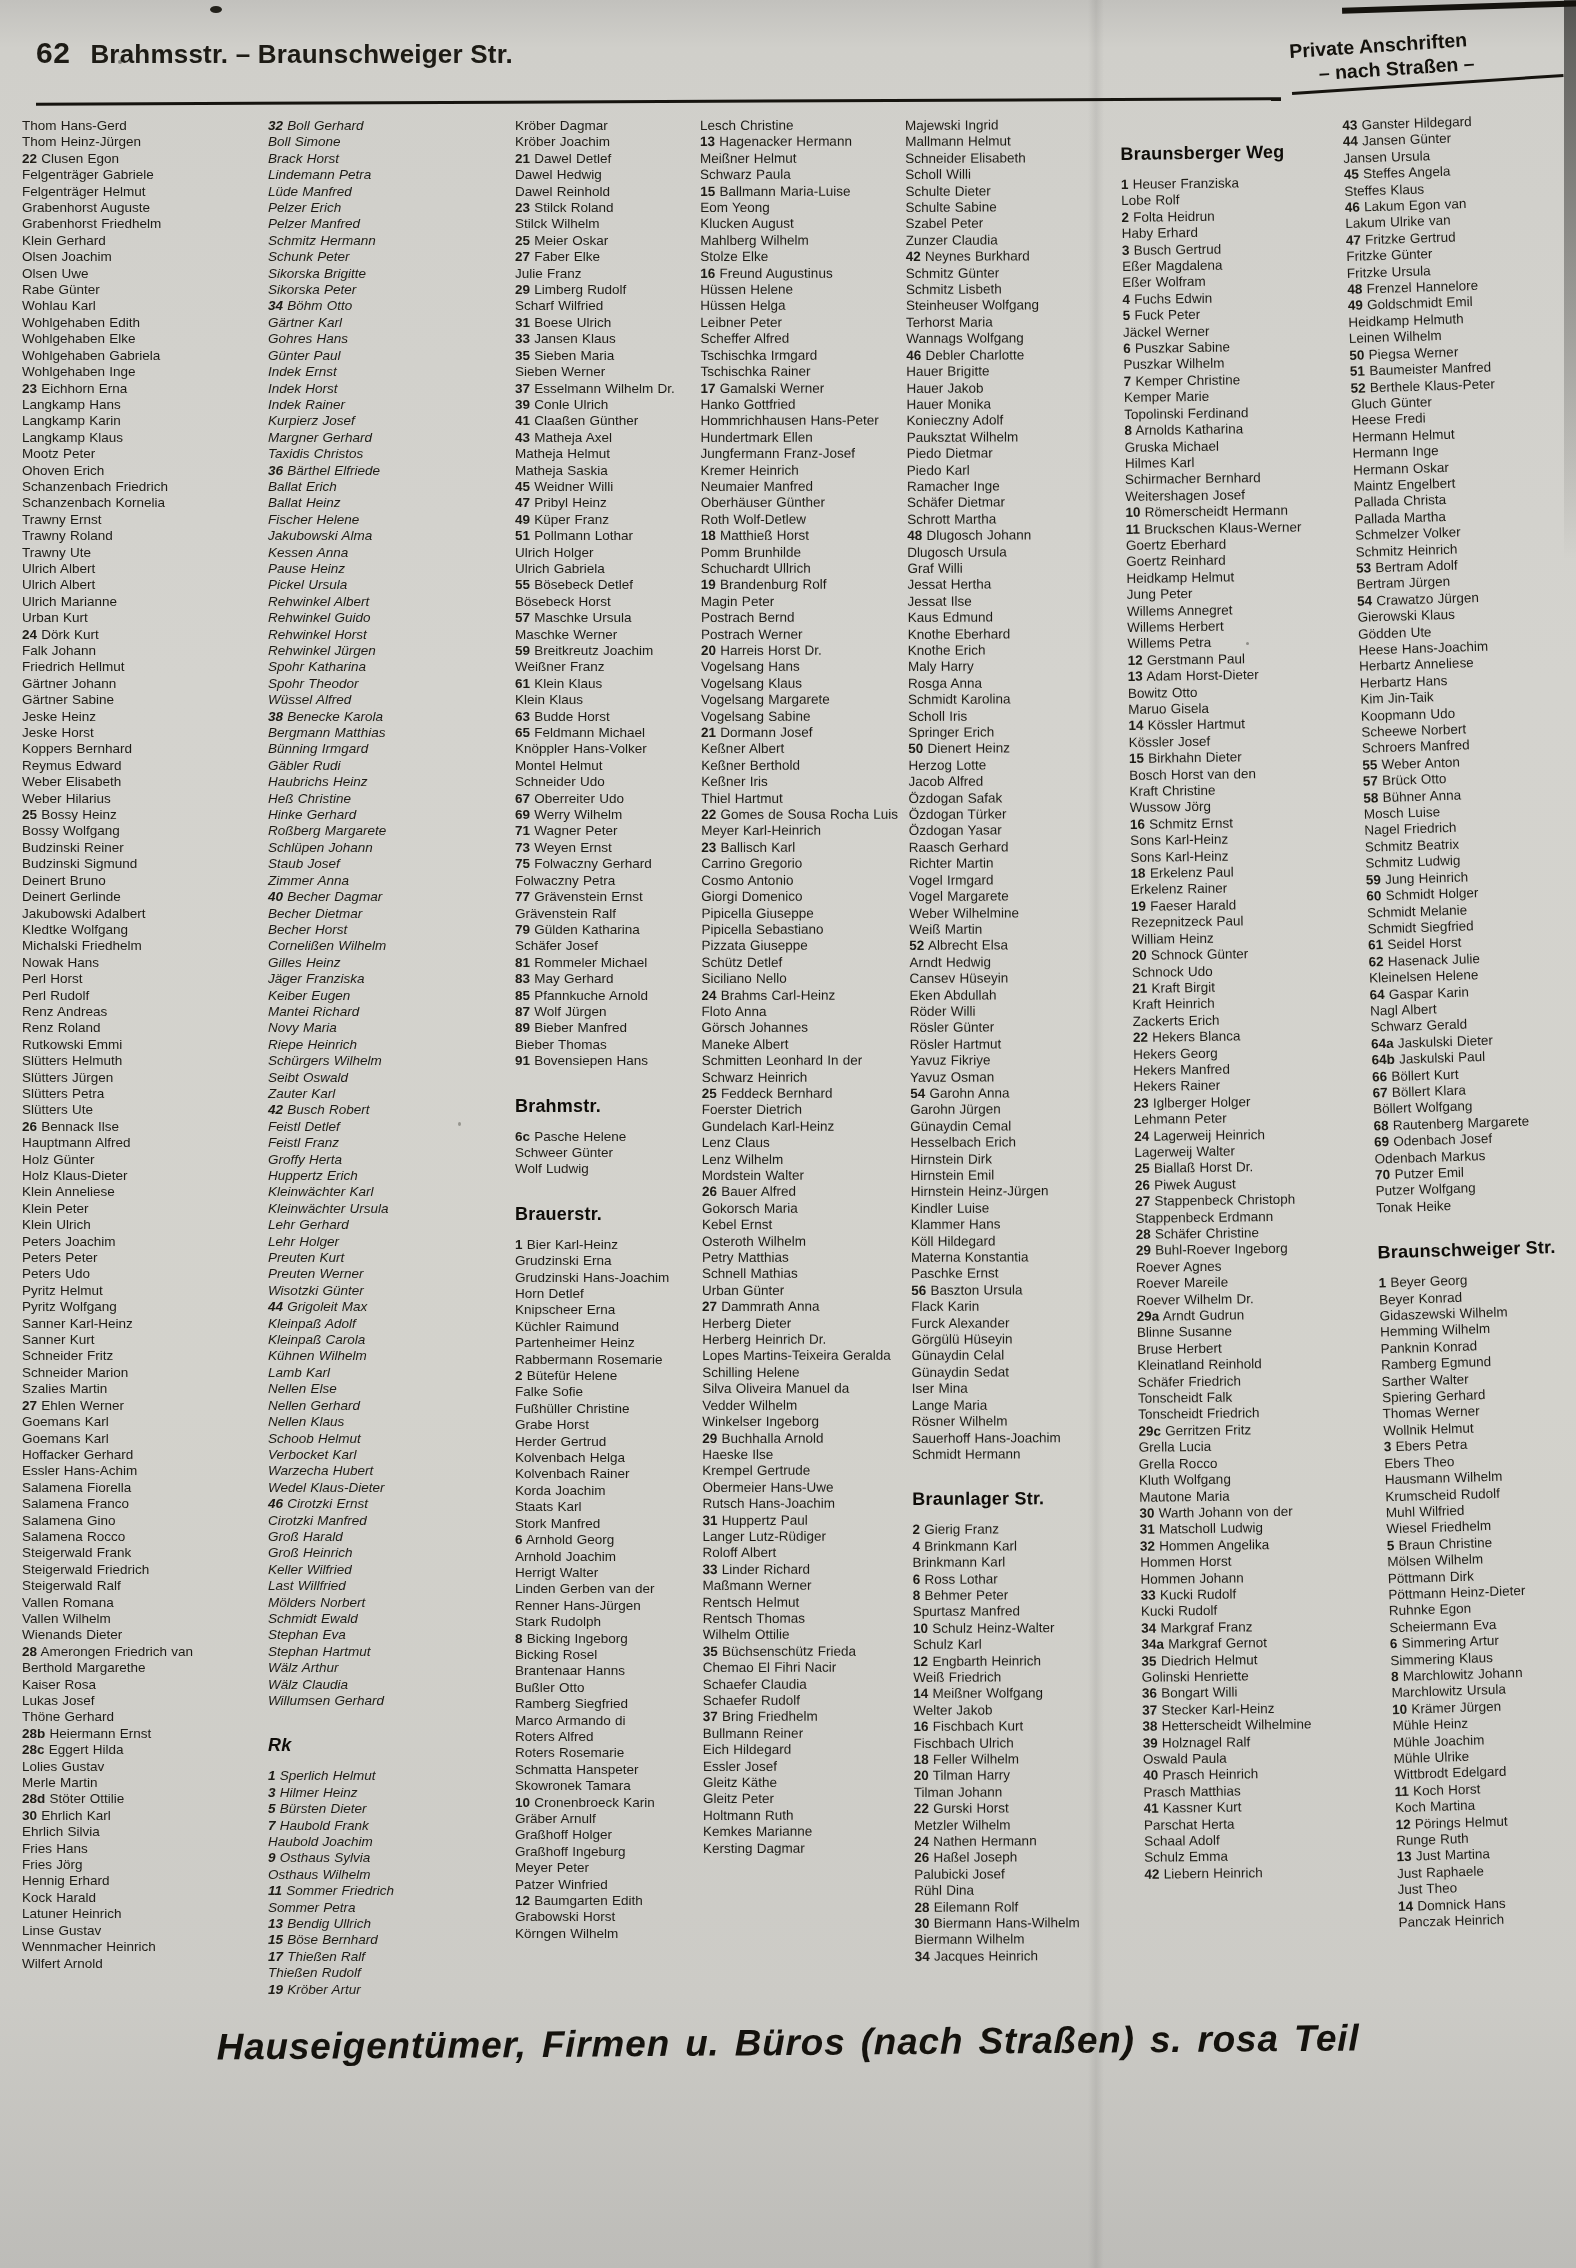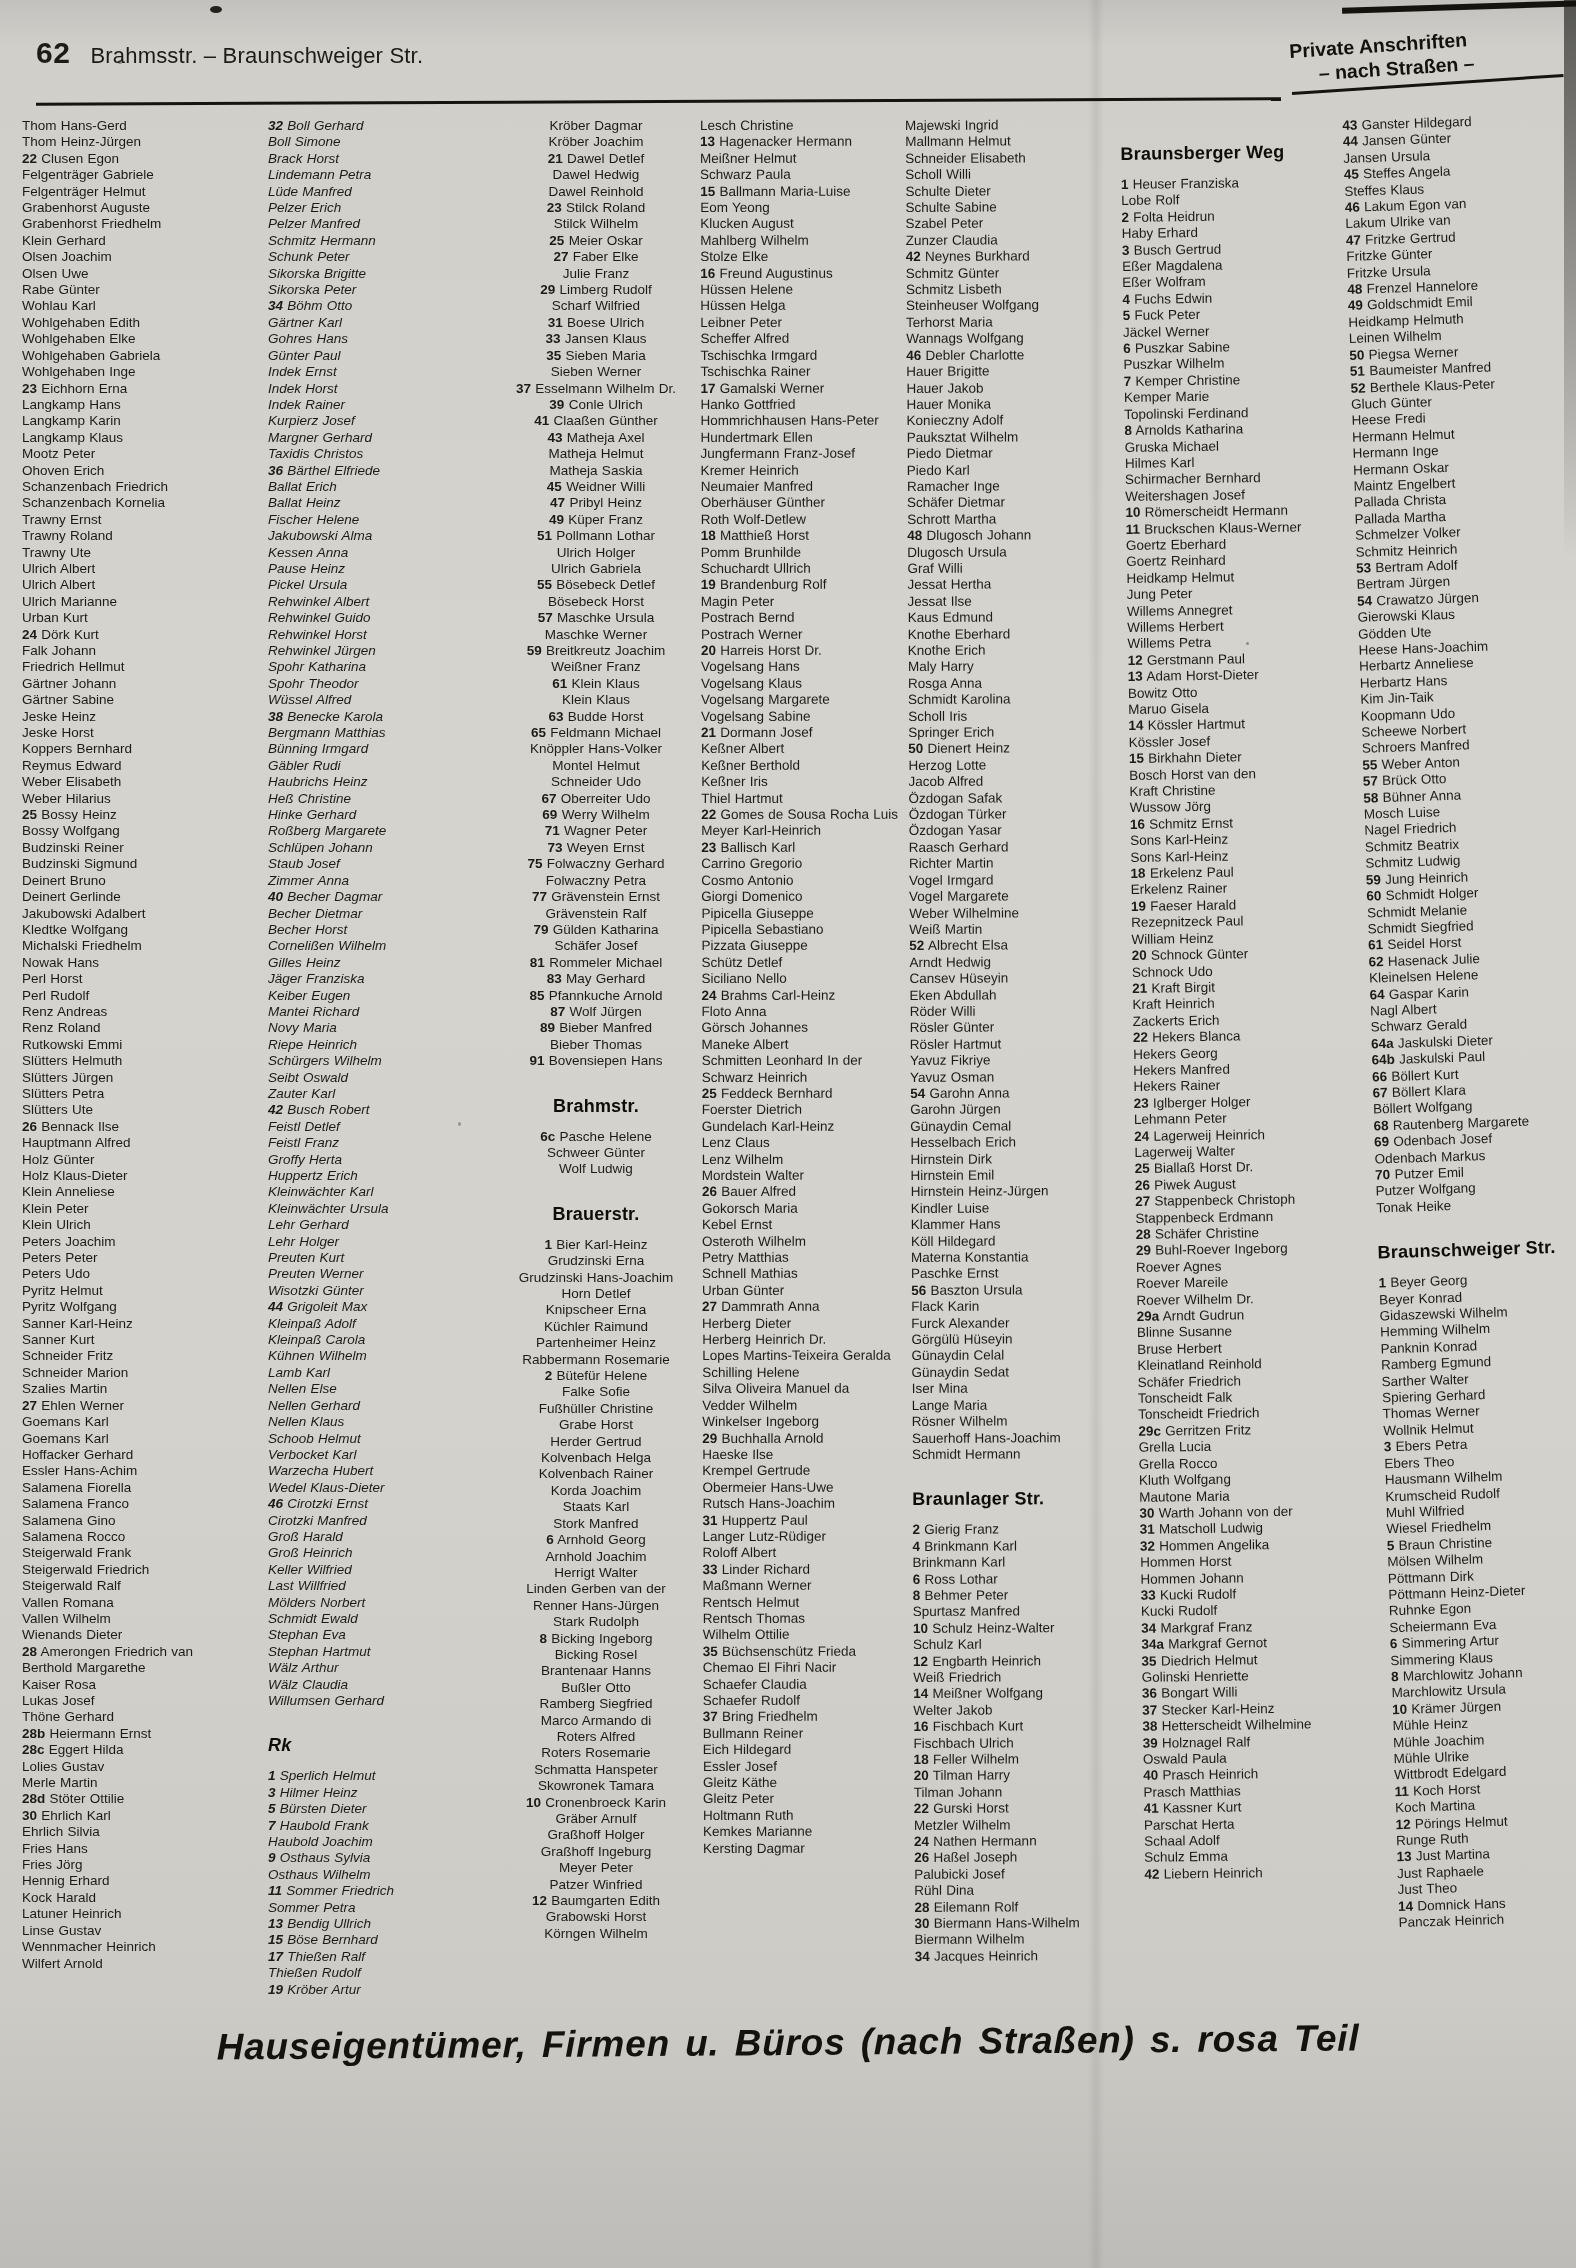--- a/index.html
+++ b/index.html
@@ -14,21 +14,21 @@
     background:linear-gradient(180deg,rgba(10,10,8,0.6),rgba(10,10,8,0));}
   .tr-mark{position:absolute;top:4px;left:1342px;width:240px;height:6px;background:#15130e;transform:rotate(-1.8deg);}
   .speck{position:absolute;background:#23211b;border-radius:50%;}
   .speck.a{left:210px;top:6px;width:12px;height:7px;}
   .speck.b{left:118px;top:60px;width:4px;height:4px;opacity:.45;}
   .speck.c{left:1246px;top:642px;width:3px;height:3px;opacity:.4;}
   .speck.d{left:458px;top:1122px;width:3px;height:4px;opacity:.35;}
 
   header{position:absolute;left:36px;top:36px;white-space:nowrap;}
   .pagenum{font-size:30px;font-weight:700;letter-spacing:.5px;}
-  .pagetitle{font-size:22px;font-weight:400;margin-left:20px;letter-spacing:.2px;}
+  .pagetitle{font-size:26px;font-weight:700;margin-left:20px;letter-spacing:.2px;}
   .rule{position:absolute;left:36px;top:100px;width:1245px;height:3px;background:#16140f;transform:rotate(-0.25deg);}
 
   .corner-head{position:absolute;right:14px;top:30px;width:272px;
     transform:rotate(-3.8deg);font-weight:700;font-size:19.5px;line-height:24px;color:#14120d;}
   .corner-head .l2{display:block;padding:0 6px 5px 28px;border-bottom:3px solid #16140f;}
 
   .cols{position:absolute;left:0;top:118px;width:1576px;}
   .col{position:absolute;top:0;width:206px;}
   .entry{font-size:13.5px;line-height:16.4px;padding-left:11px;text-indent:-11px;
     word-spacing:.5px;}
@@ -285,21 +285,21 @@
         <div class="entry"><b>9</b> Osthaus Sylvia</div>
         <div class="entry">Osthaus Wilhelm</div>
         <div class="entry"><b>11</b> Sommer Friedrich</div>
         <div class="entry">Sommer Petra</div>
         <div class="entry"><b>13</b> Bendig Ullrich</div>
         <div class="entry"><b>15</b> Böse Bernhard</div>
         <div class="entry"><b>17</b> Thießen Ralf</div>
         <div class="entry">Thießen Rudolf</div>
         <div class="entry"><b>19</b> Kröber Artur</div>
       </div>
-      <div class="col" style="left: 493px; transform: rotate(0deg); transform-origin: left top; text-align: center;">
+      <div class="col" style="left: 515px; transform: rotate(0deg); transform-origin: left top;">
         <div class="entry">Kröber Dagmar</div>
         <div class="entry">Kröber Joachim</div>
         <div class="entry"><b>21</b> Dawel Detlef</div>
         <div class="entry">Dawel Hedwig</div>
         <div class="entry">Dawel Reinhold</div>
         <div class="entry"><b>23</b> Stilck Roland</div>
         <div class="entry">Stilck Wilhelm</div>
         <div class="entry"><b>25</b> Meier Oskar</div>
         <div class="entry"><b>27</b> Faber Elke</div>
         <div class="entry">Julie Franz</div>

